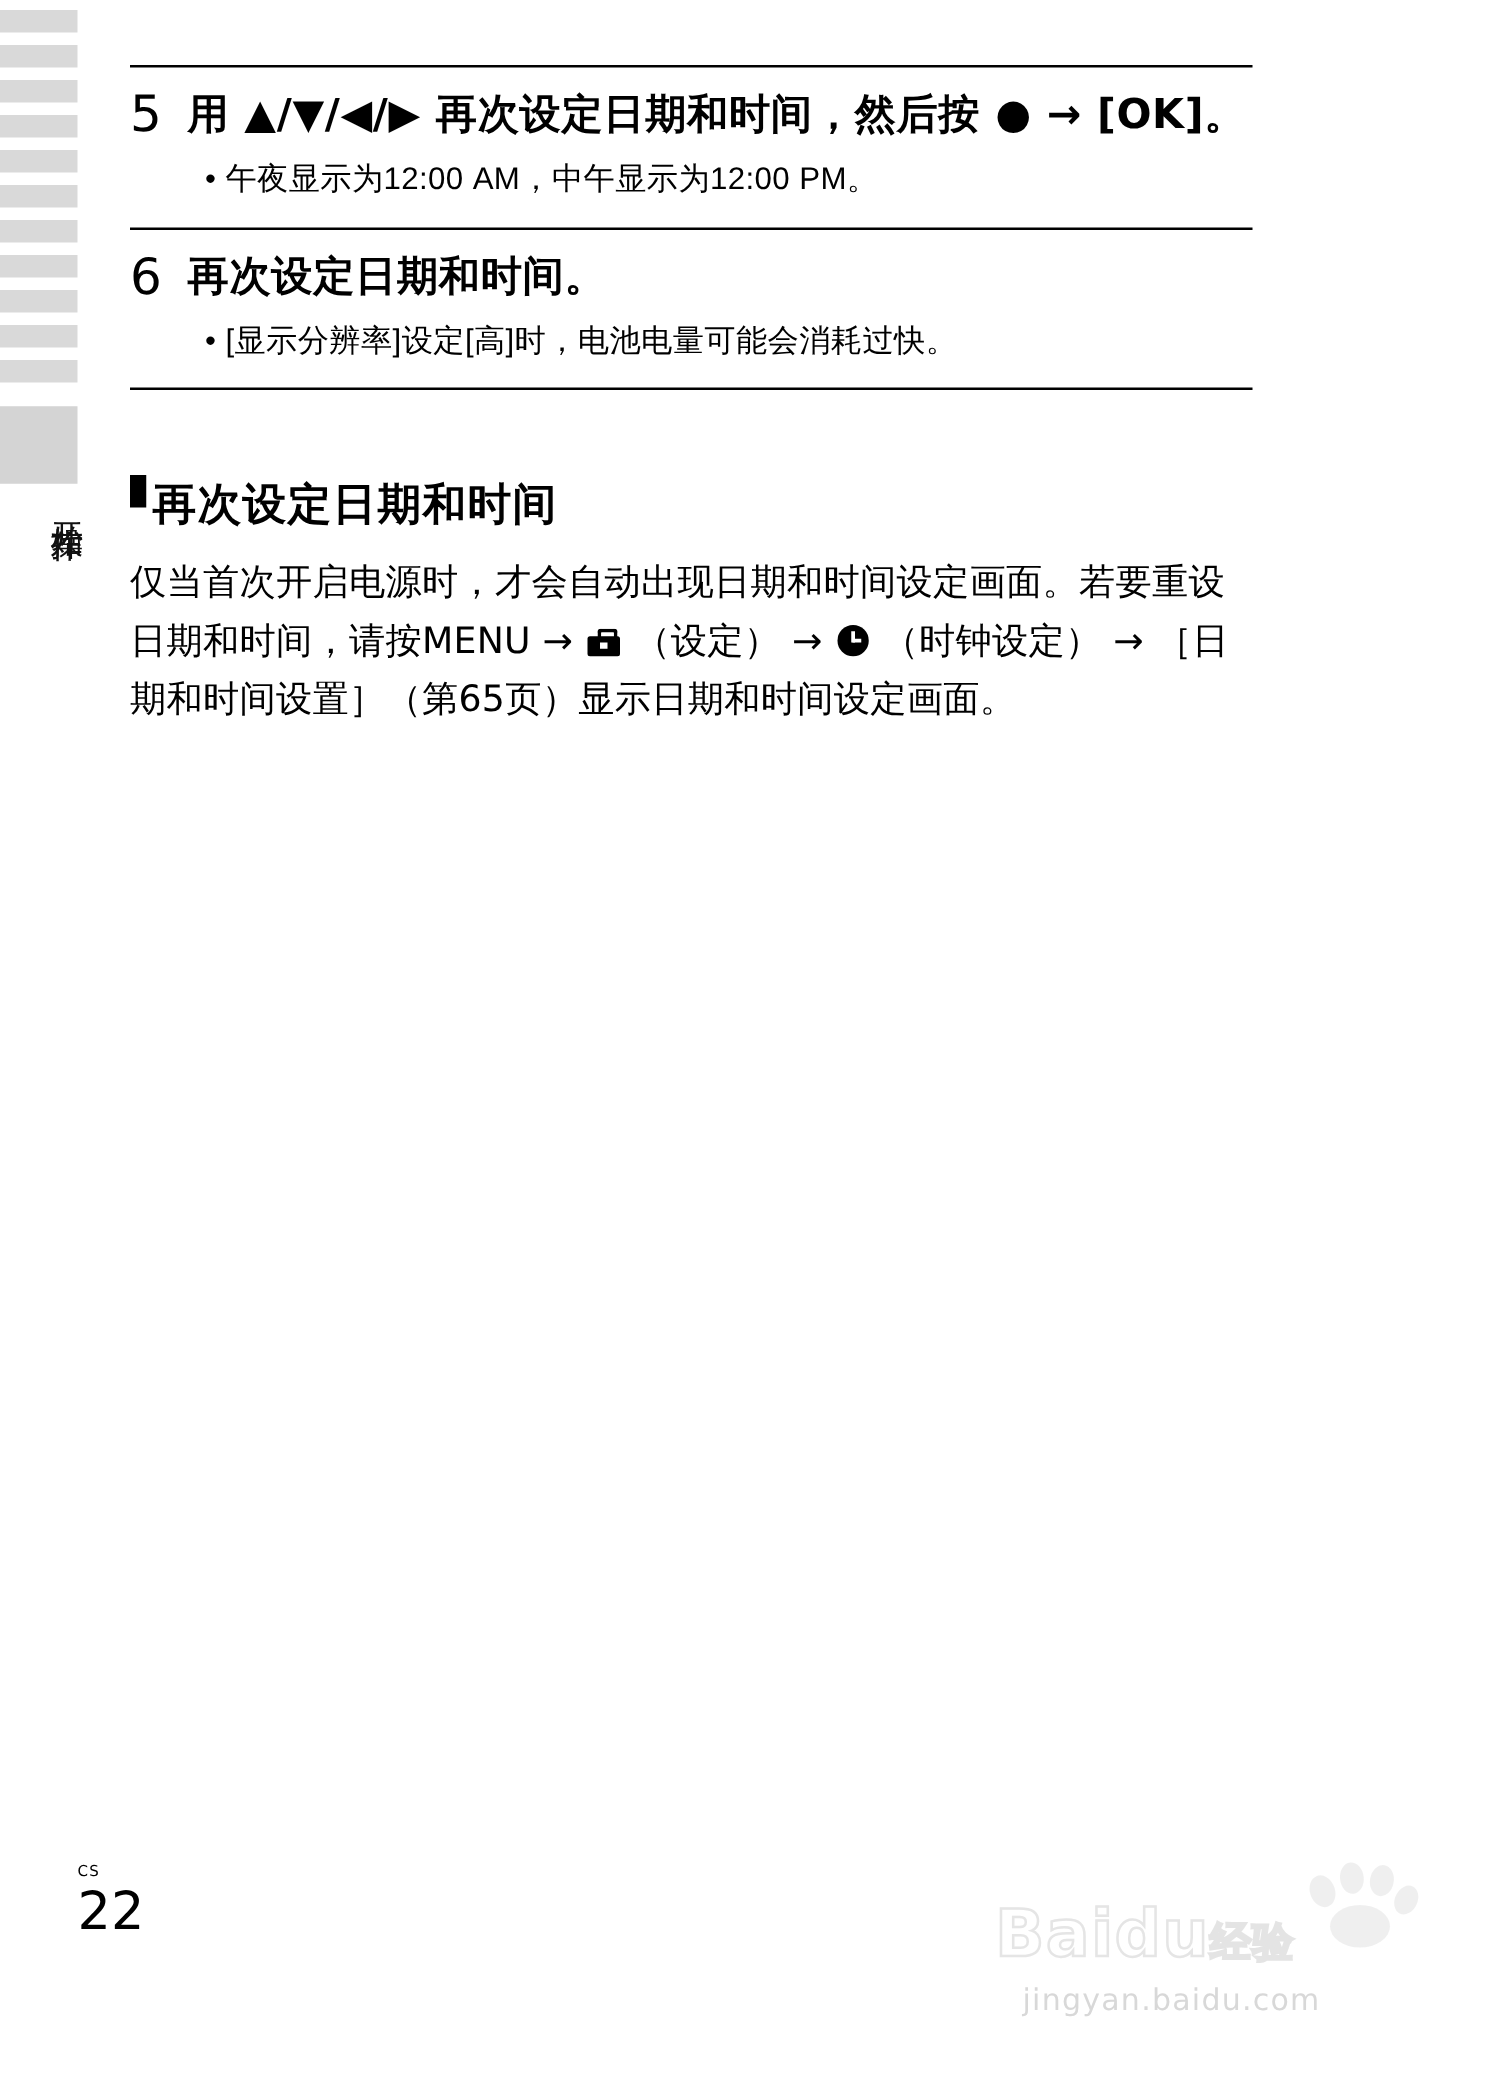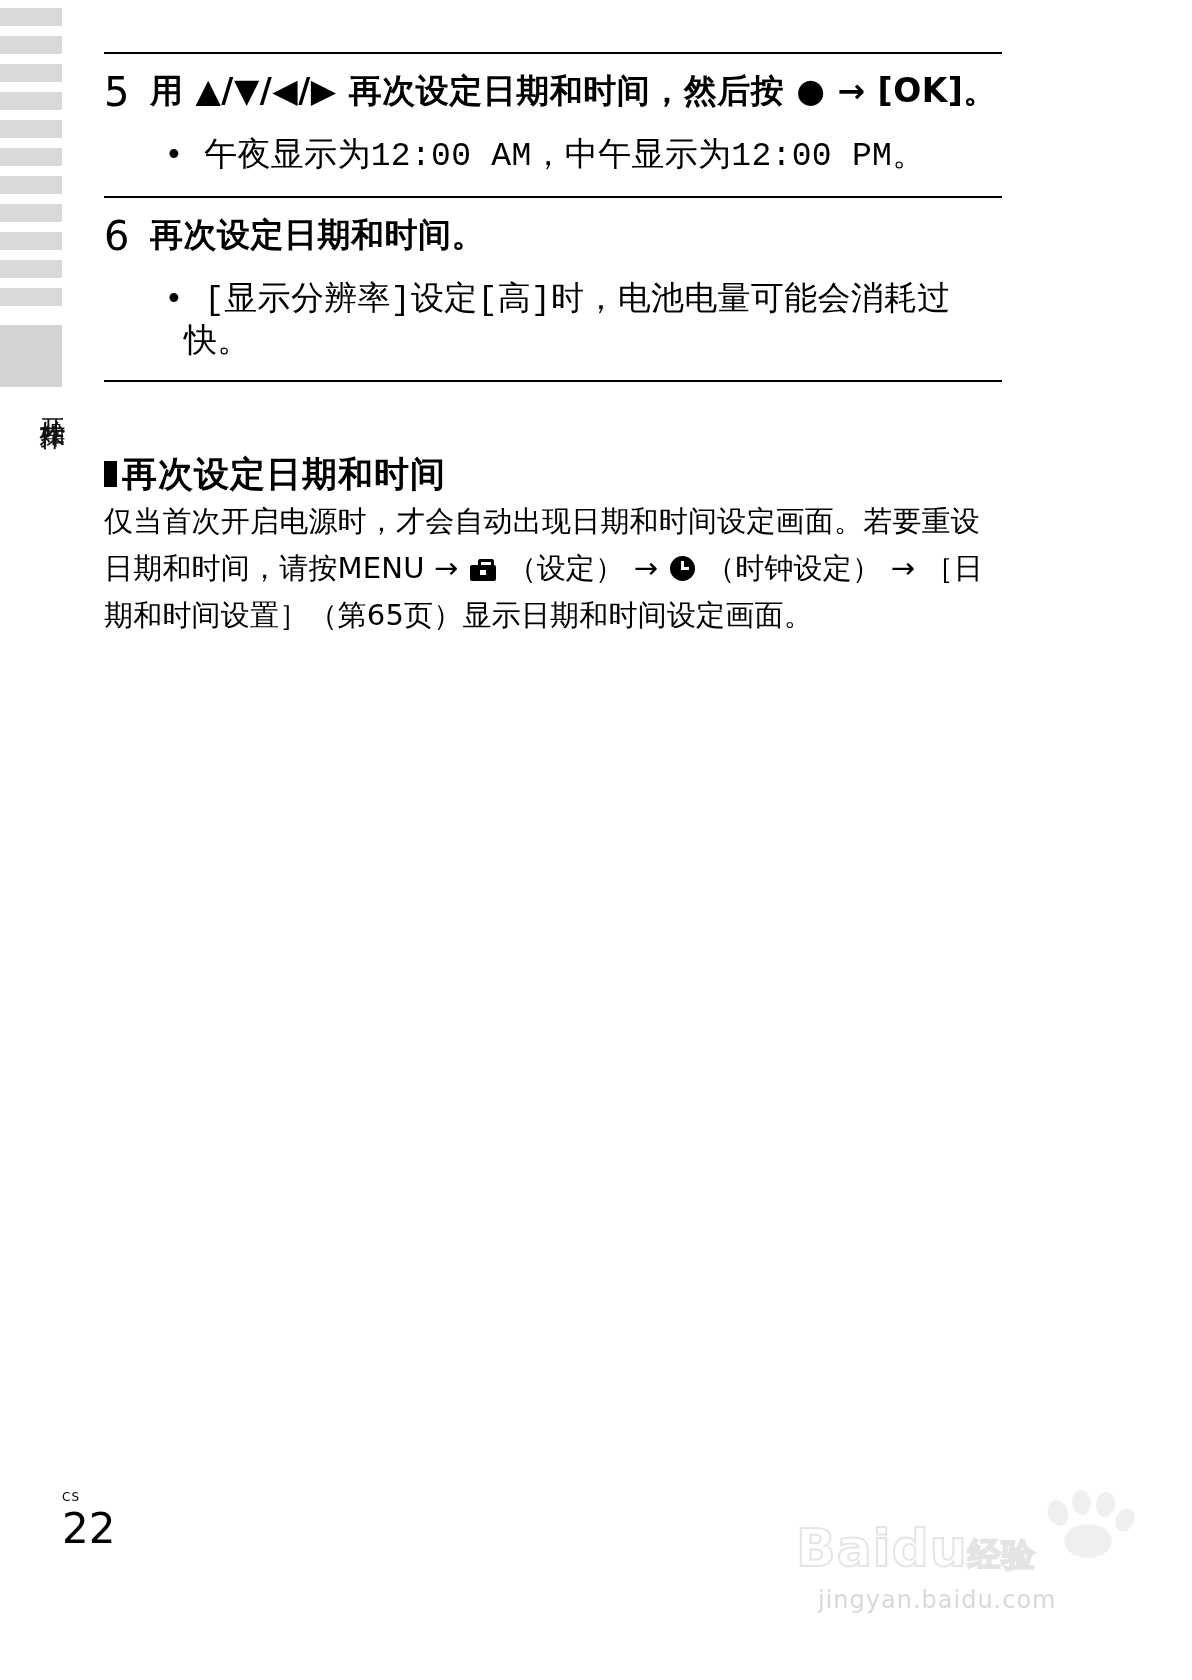--- a/index.html
+++ b/index.html
@@ -85,24 +85,24 @@
     flex: 1 1 auto;
   }
   .step-title {
     font-family: "DejaVu Sans", sans-serif;
     font-size: 33px;
     line-height: 50px;
     font-weight: 700;
     letter-spacing: 0.5px;
   }
   .bullet-line {
-    font-family: Liberation Mono, monospace;
-    font-size: 33px;
+    font-family: Liberation Sans, sans-serif;
+    font-size: 25px;
     line-height: 42px;
-    margin-top: 20px;
+    margin-top: 6px;
     padding-left: 34px;
     text-indent: -20px;
     letter-spacing: 0.3px;
   }
   .bullet-line::before {
     content: "• ";
   }
 
   .step-block-1 { padding-bottom: 18px; }
   .step-block-2 { padding-bottom: 16px; }
@@ -110,34 +110,35 @@
   
   .section {
     margin-top: 68px;
   }
   .section-heading {
     font-family: "DejaVu Sans", sans-serif;
     font-size: 35px;
     font-weight: 700;
     line-height: 48px;
     display: flex;
-    align-items: center;
+    align-items: flex-start;
     letter-spacing: 1px;
   }
   .sq {
     display: inline-block;
     width: 13px;
     height: 26px;
     background: #000;
     margin-right: 5px;
   }
   .para {
     font-family: "DejaVu Sans", sans-serif;
     font-size: 29px;
     line-height: 47px;
+    margin-top: 14px;
     letter-spacing: 0.2px;
   }
   .para .inline-icon {
     display: inline-block;
     vertical-align: -3px;
     margin: 0 2px;
   }
   .toolbox-icon {
     width: 26px;
     height: 22px;

